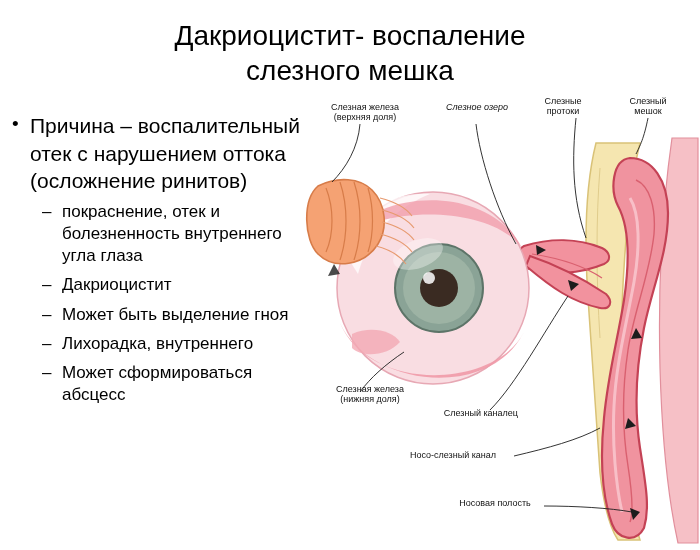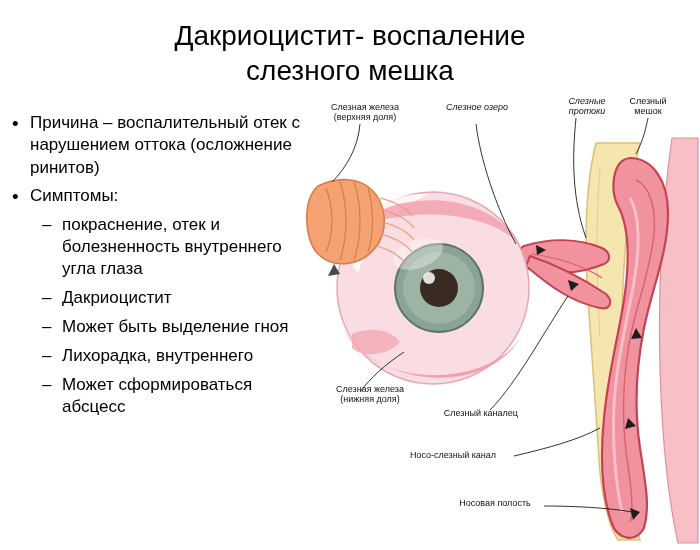--- a/index.html
+++ b/index.html
@@ -34,21 +34,21 @@
   
   .text-col {
     position: absolute;
     left: 8px;
     top: 112px;
     width: 300px;
   }
   .bullet {
     position: relative;
     padding-left: 22px;
-    font-size: 17px;
+    font-size: 21px;
     line-height: 1.32;
     margin-bottom: 6px;
   }
   .bullet::before {
     content: "\2022";
     position: absolute;
     left: 4px;
     top: -1px;
     font-size: 19px;
   }
@@ -99,23 +99,20 @@
   <span>Дакриоцистит</span><span>- воспаление</span>
   <span class="title-line2">слезного мешка</span>
 </div>
 
 <div class="text-col">
 
   <div class="bullet">
     <span>Причина – воспалительный отек с нарушением оттока (осложнение ринитов)</span>
   </div>
 
-  <div class="bullet">
-    <span>Симптомы:</span>
-  </div>
 
   <ul class="sub-list">
     <li class="sub-item">покраснение, отек и болезненность внутреннего угла глаза</li>
     <li class="sub-item">Дакриоцистит</li>
     <li class="sub-item">Может быть выделение гноя</li>
     <li class="sub-item">Лихорадка, внутреннего</li>
     <li class="sub-item">Может сформироваться абсцесс</li>
   </ul>
 
 </div>
@@ -217,21 +214,21 @@
       <path d="M214,368 C248,360 278,352 300,340"></path>
       <path d="M244,418 C276,418 310,420 332,424"></path>
     </g>
   </svg>
 
   <div class="lbl" style="left:10px; top:14px; width:110px;">Слезная железа
 (верхняя доля)</div>
 
   <div class="lbl" style="left:132px; top:14px; width:90px;font-style:italic;">Слезное озеро</div>
 
-  <div class="lbl" style="left:256px; top:8px; width:62px;font-style:italic;">Слезные
+  <div class="lbl" style="left:232px; top:8px; width:62px;">Слезные
 протоки</div>
 
   <div class="lbl" style="left:318px; top:8px; width:60px;">Слезный
 мешок</div>
 
   <div class="lbl" style="left:14px; top:296px; width:112px;">Слезная железа
 (нижняя доля)</div>
 
   <div class="lbl" style="left:110px; top:320px; width:108px;text-align:right;">Слезный каналец</div>
 

